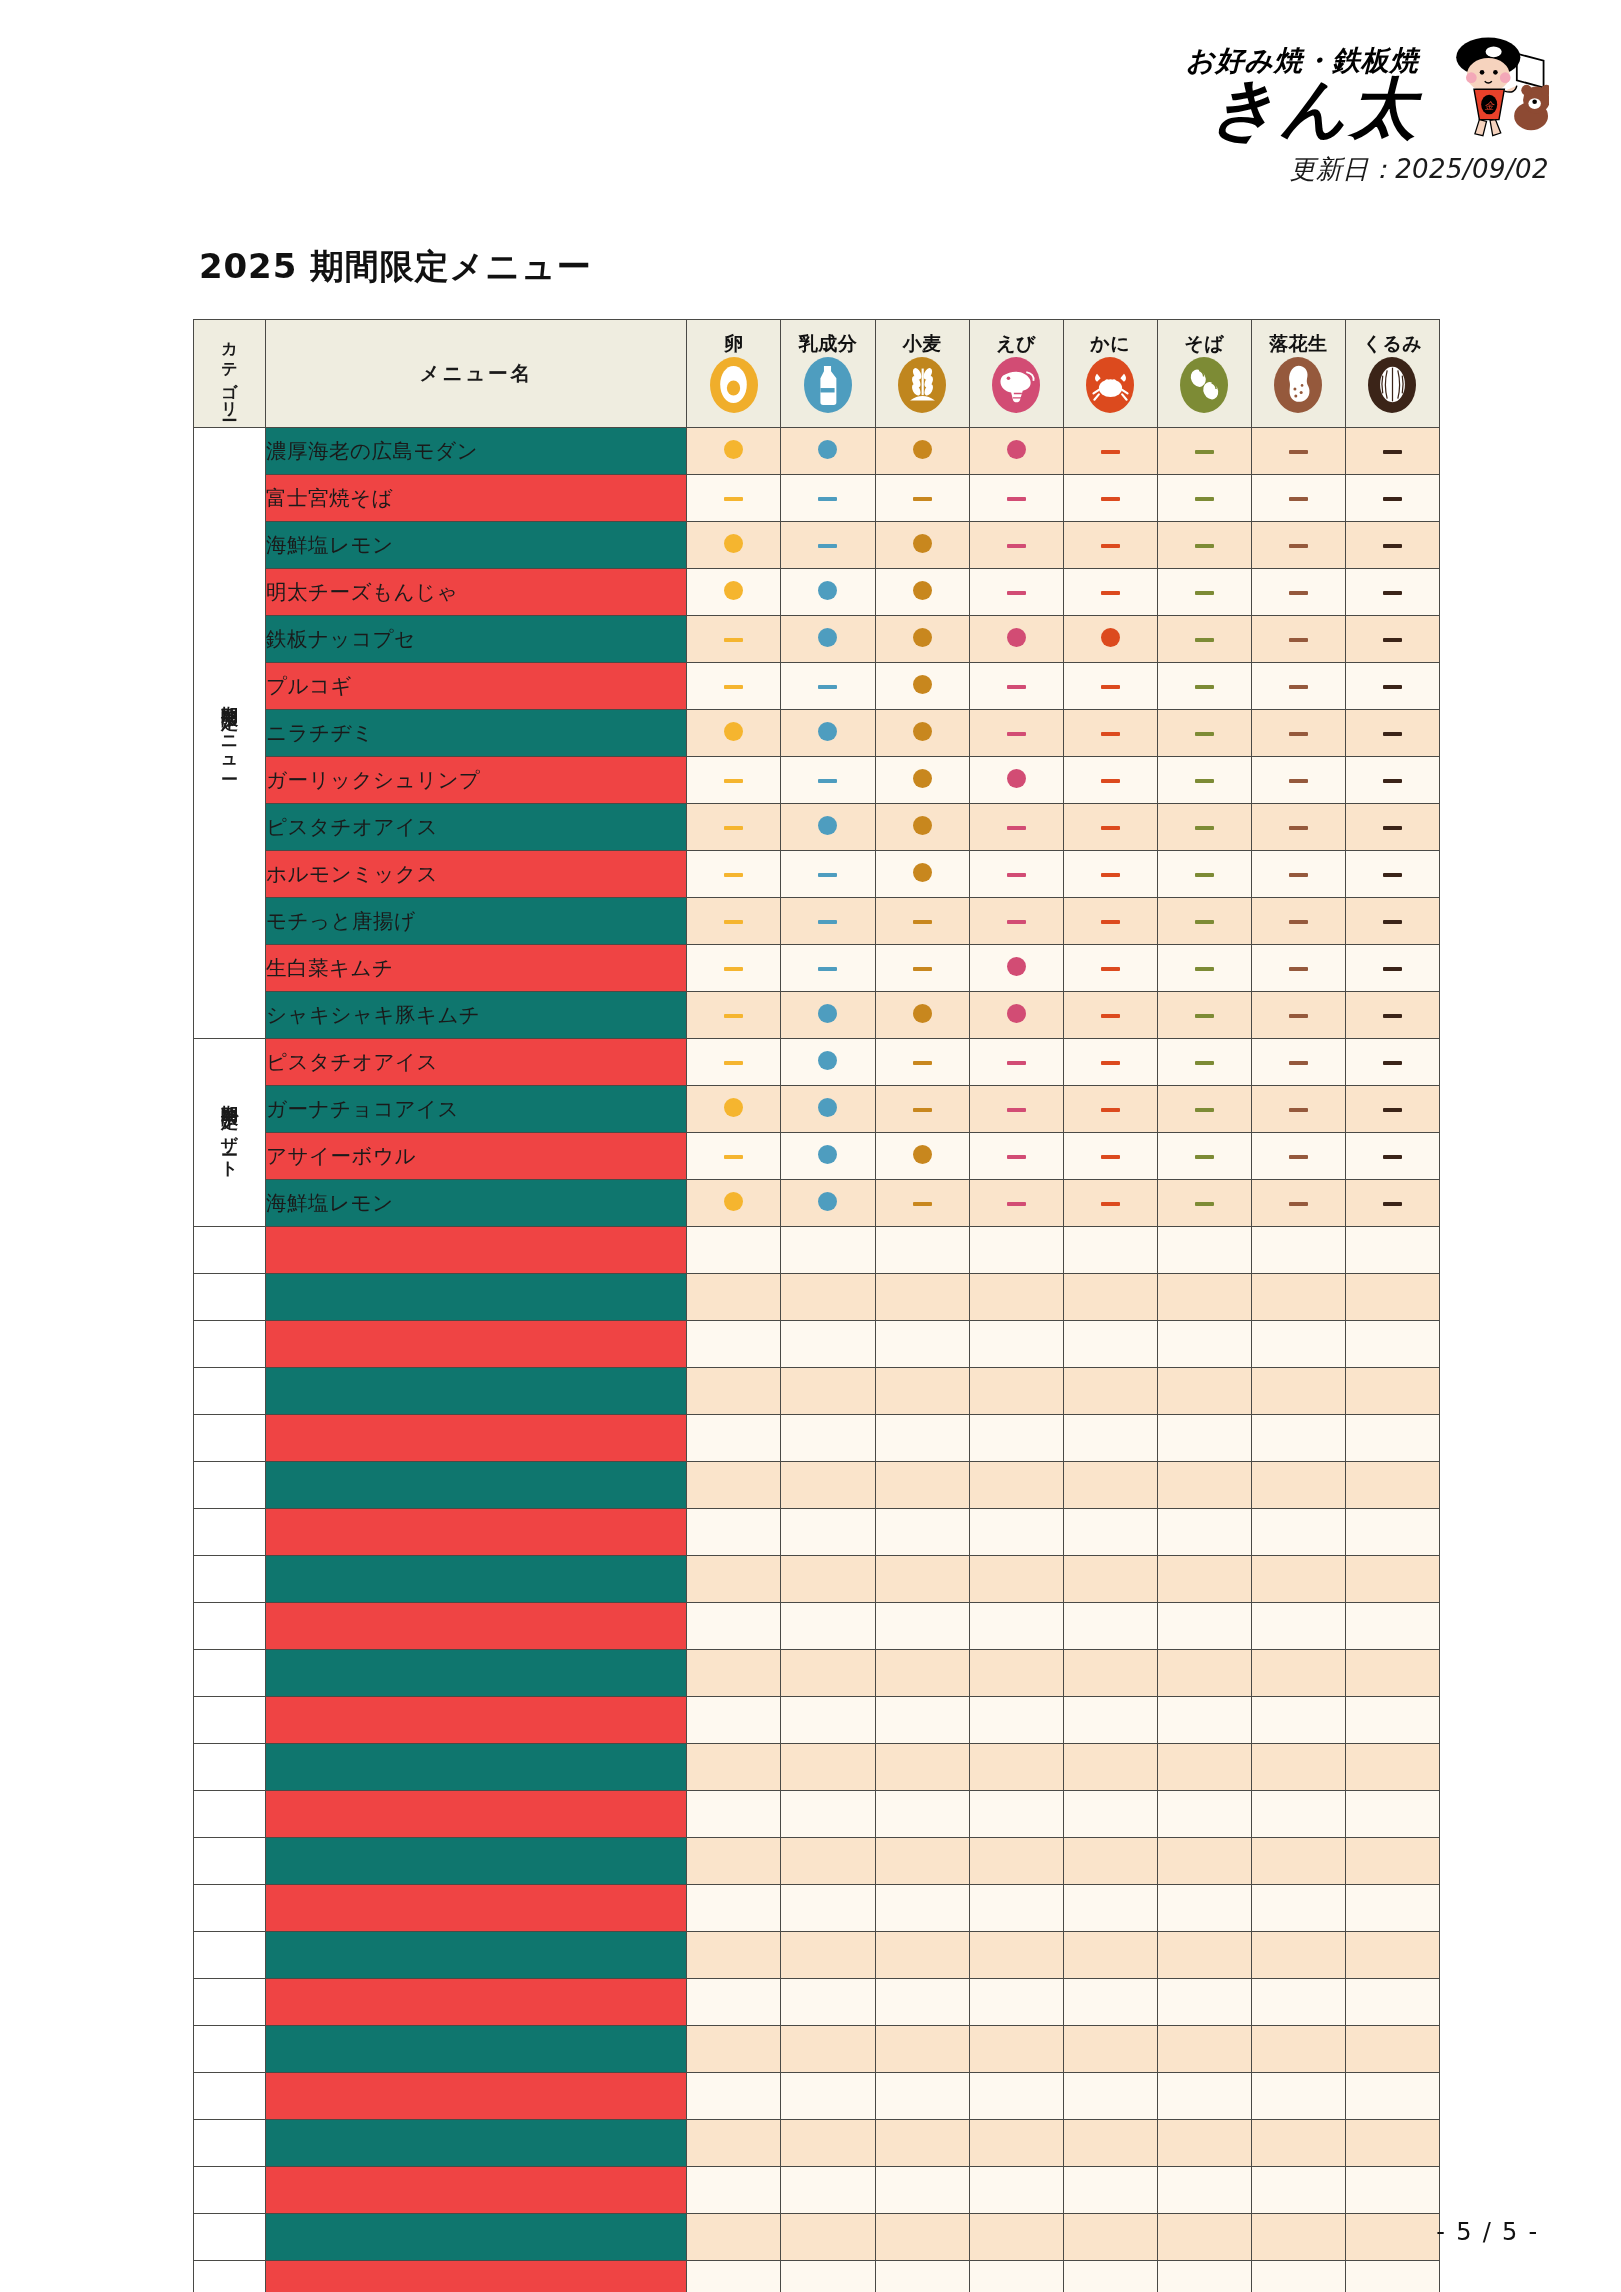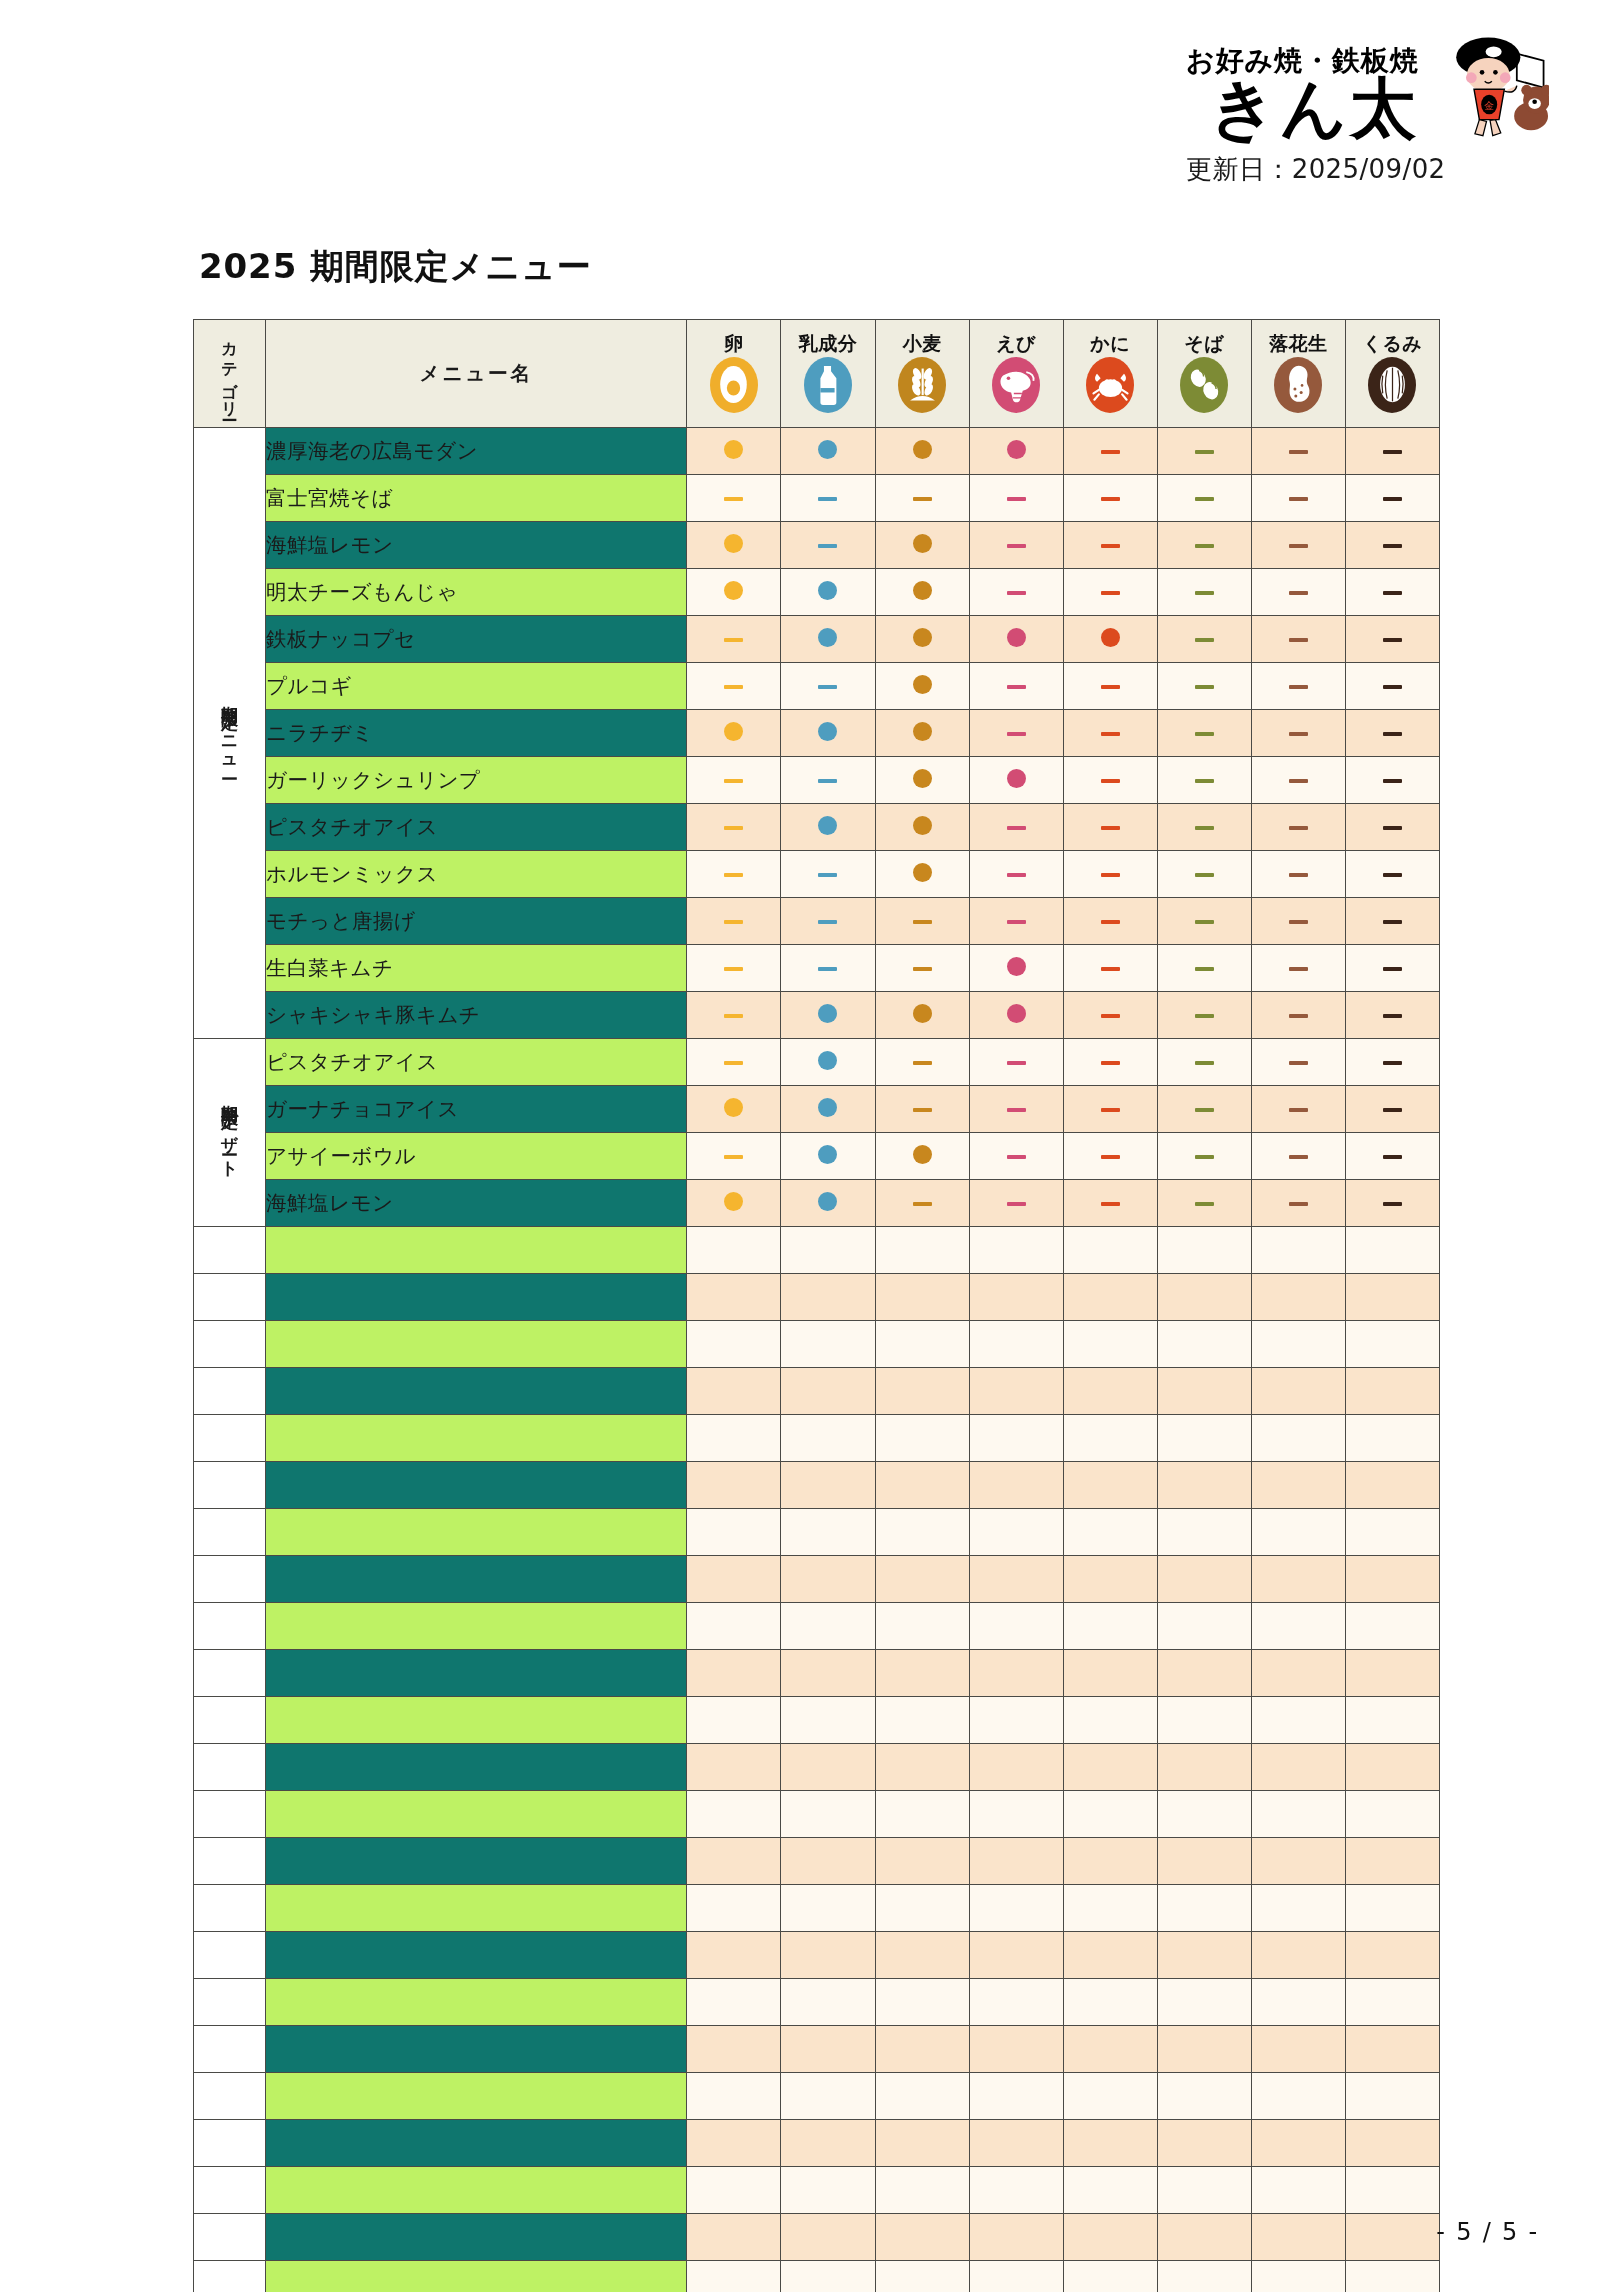--- a/index.html
+++ b/index.html
@@ -19,21 +19,22 @@
   
   .page-header {
     position: absolute;
     top: 0; left: 0; right: 0;
     height: 224px;
   }
   .logo-block {
     position: absolute;
     right: 72px;
     top: 34px;
-    text-align: left;
+    text-align: right;
+    font-style: italic;
   }
   .logo-row {
     display: flex;
     align-items: flex-end;
     justify-content: flex-end;
     gap: 5.4px;
   }
   .logo-text-col {
     display: flex;
     flex-direction: column;
@@ -188,21 +189,21 @@
     white-space: nowrap;
     overflow: hidden;
   }
   td.mark-cell {
     text-align: center;
     vertical-align: middle;
   }
 
   
   tr.odd  td.name-cell { background: #0f766e; }
-  tr.even td.name-cell { background: #bef264; }
+  tr.even td.name-cell { background: #ef4444; }
   tr.odd  td.mark-cell { background: #FAE4CB; }
   tr.even td.mark-cell { background: #FEF9F0; }
 
   .dot {
     display: inline-block;
     width: 19px;
     height: 19px;
     border-radius: 50%;
   }
   .dash {

